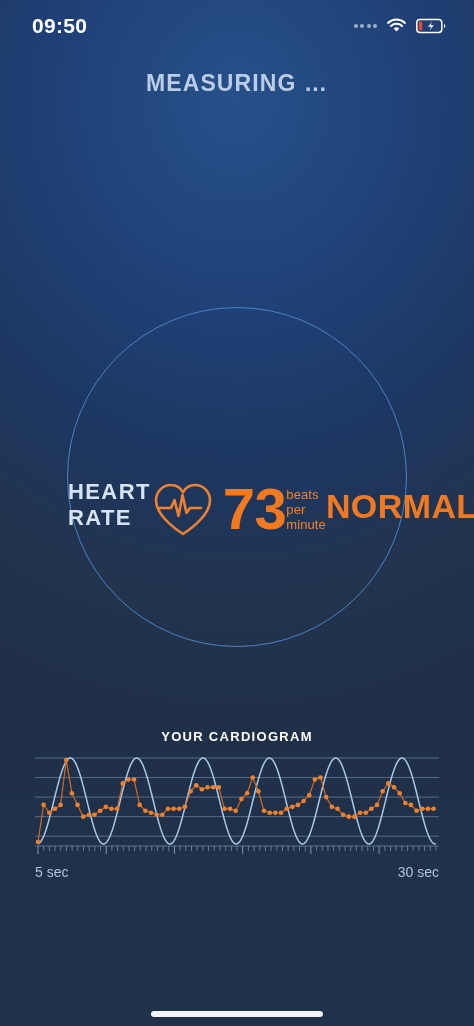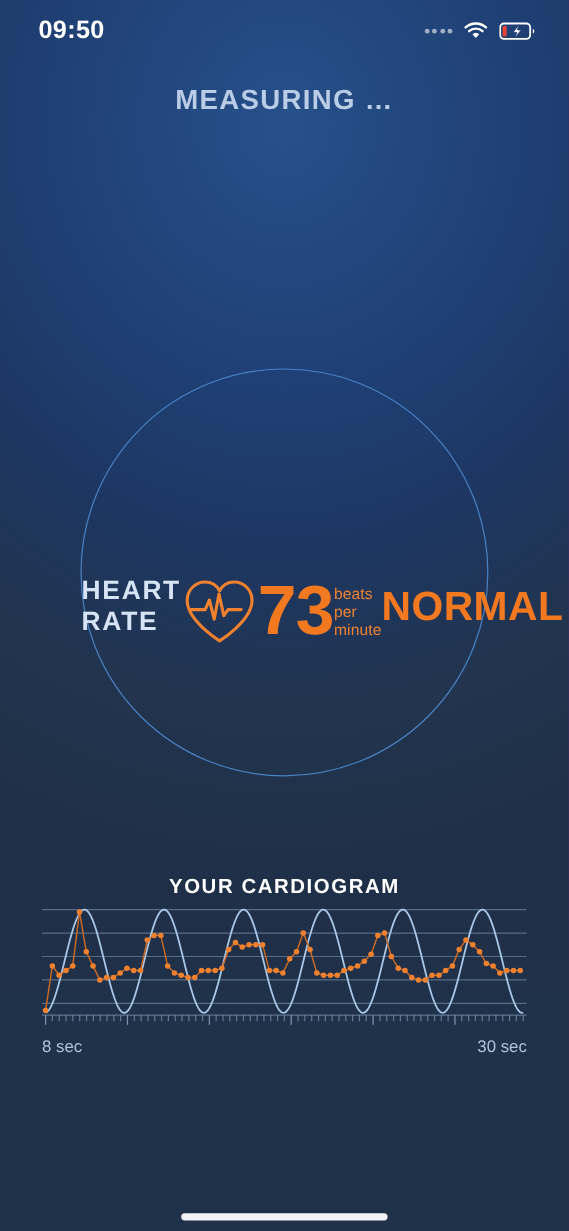--- a/index.html
+++ b/index.html
@@ -114,20 +114,21 @@
   .hr-label {
     font-size: 22px;
     font-weight: bold;
     letter-spacing: 1.4px;
     color: #d6e4f5;
   }
   .hr-readout {
     display: flex;
     align-items: center;
     justify-content: flex-start;
+    gap: 8px;
     margin-top: 9px;
   }
   .heart-icon { width: 64px; height: 58px; display: block; }
   .hr-value {
     font-size: 58px;
     font-weight: bold;
     line-height: 1;
     color: #f37920;
     letter-spacing: -0.5px;
   }
@@ -156,21 +157,21 @@
     font-weight: bold;
     letter-spacing: 0.4px;
     color: #f37920;
   }
 
   
   .cardio-title {
     position: absolute;
     top: 729px; left: 0; right: 0;
     text-align: center;
-    font-size: 17px;
+    font-size: 13px;
     font-weight: bold;
     letter-spacing: 1.3px;
     color: #ffffff;
     z-index: 5;
   }
   .cardio-wrap {
     position: absolute;
     left: 35px;
     top: 756px;
     width: 404px;
@@ -406,18 +407,18 @@
           <line x1="378.26" x2="378.26" y1="90" y2="95" stroke="#8fa8c6" stroke-width="1" opacity="0.6"></line>
           <line x1="383.94" x2="383.94" y1="90" y2="95" stroke="#8fa8c6" stroke-width="1" opacity="0.6"></line>
           <line x1="389.63" x2="389.63" y1="90" y2="95" stroke="#8fa8c6" stroke-width="1" opacity="0.6"></line>
           <line x1="395.31" x2="395.31" y1="90" y2="95" stroke="#8fa8c6" stroke-width="1" opacity="0.6"></line>
           <line x1="401.00" x2="401.00" y1="90" y2="95" stroke="#8fa8c6" stroke-width="1" opacity="0.6"></line>
         </g>
       <line x1="0" y1="90" x2="404" y2="90" stroke="#8fa8c6" stroke-width="1" opacity="0.55"></line>
     </svg>
   </div>
   <div class="axis-labels">
-    <span>8 sec</span>
+    <span>5 sec</span>
     <span>30 sec</span>
   </div>
 
   <div class="home-indicator"></div>
 </div>
 
 </body></html>

